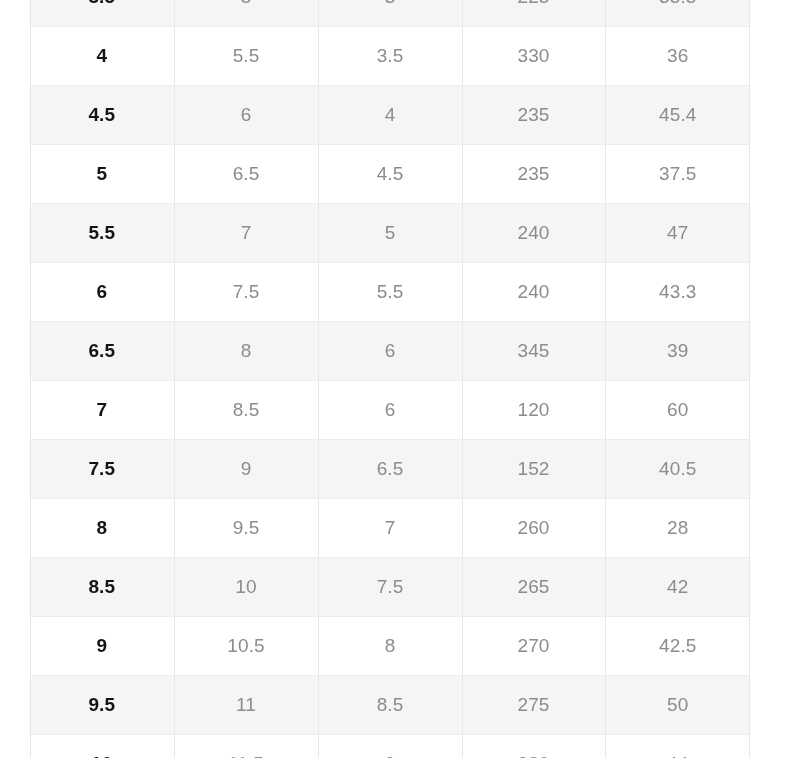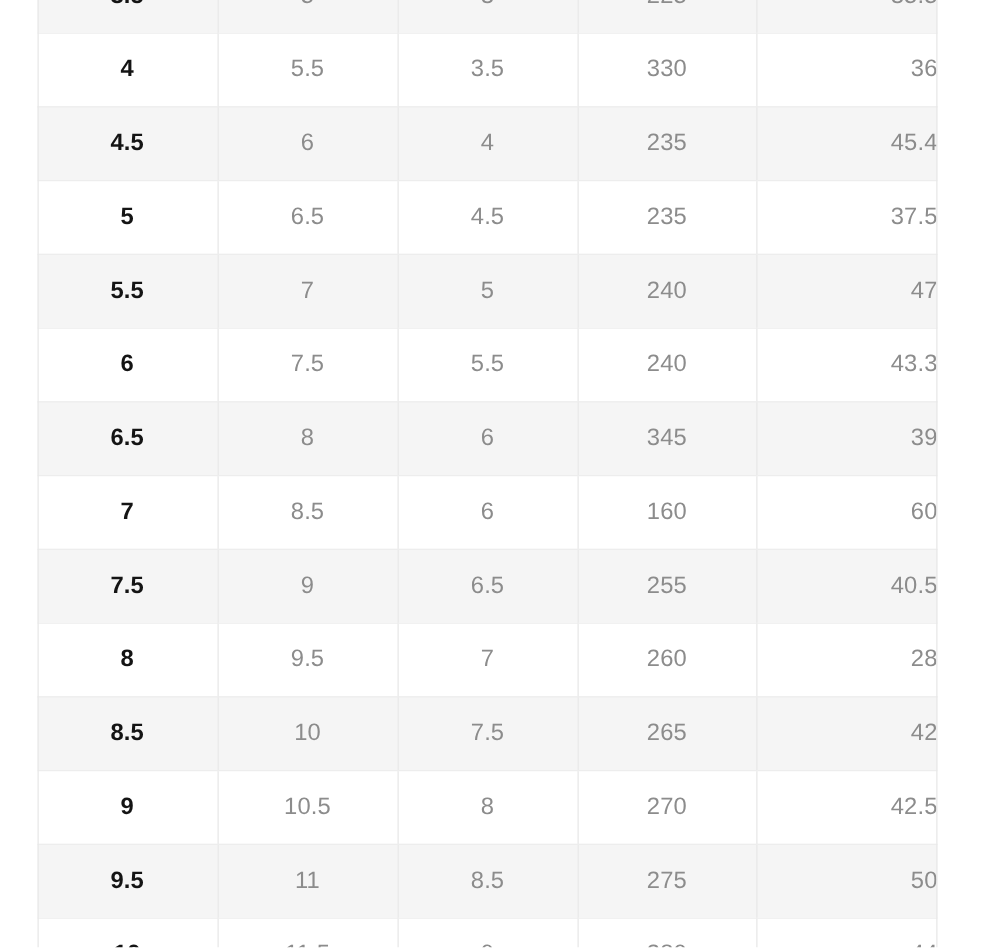--- a/index.html
+++ b/index.html
@@ -63,21 +63,20 @@
     font-size: 19px;
     line-height: 1;
     color: #8c8c8c;
     font-weight: 400;
     white-space: nowrap;
     letter-spacing: 0.1px;
   }
 
   table.size-table td:last-child {
     border-right: none;
-    text-align: right;
   }
 
   
   table.size-table td.col-primary {
     color: #141414;
     font-weight: 700;
     font-size: 19px;
   }
 
   
@@ -154,28 +153,28 @@
             <td class="col-primary">6.5</td>
             <td>8</td>
             <td>6</td>
             <td>345</td>
             <td>39</td>
           </tr>
           <tr class="plain">
             <td class="col-primary">7</td>
             <td>8.5</td>
             <td>6</td>
-            <td>160</td>
+            <td>120</td>
             <td>60</td>
           </tr>
           <tr class="stripe">
             <td class="col-primary">7.5</td>
             <td>9</td>
             <td>6.5</td>
-            <td>255</td>
+            <td>152</td>
             <td>40.5</td>
           </tr>
           <tr class="plain">
             <td class="col-primary">8</td>
             <td>9.5</td>
             <td>7</td>
             <td>260</td>
             <td>28</td>
           </tr>
           <tr class="stripe">

